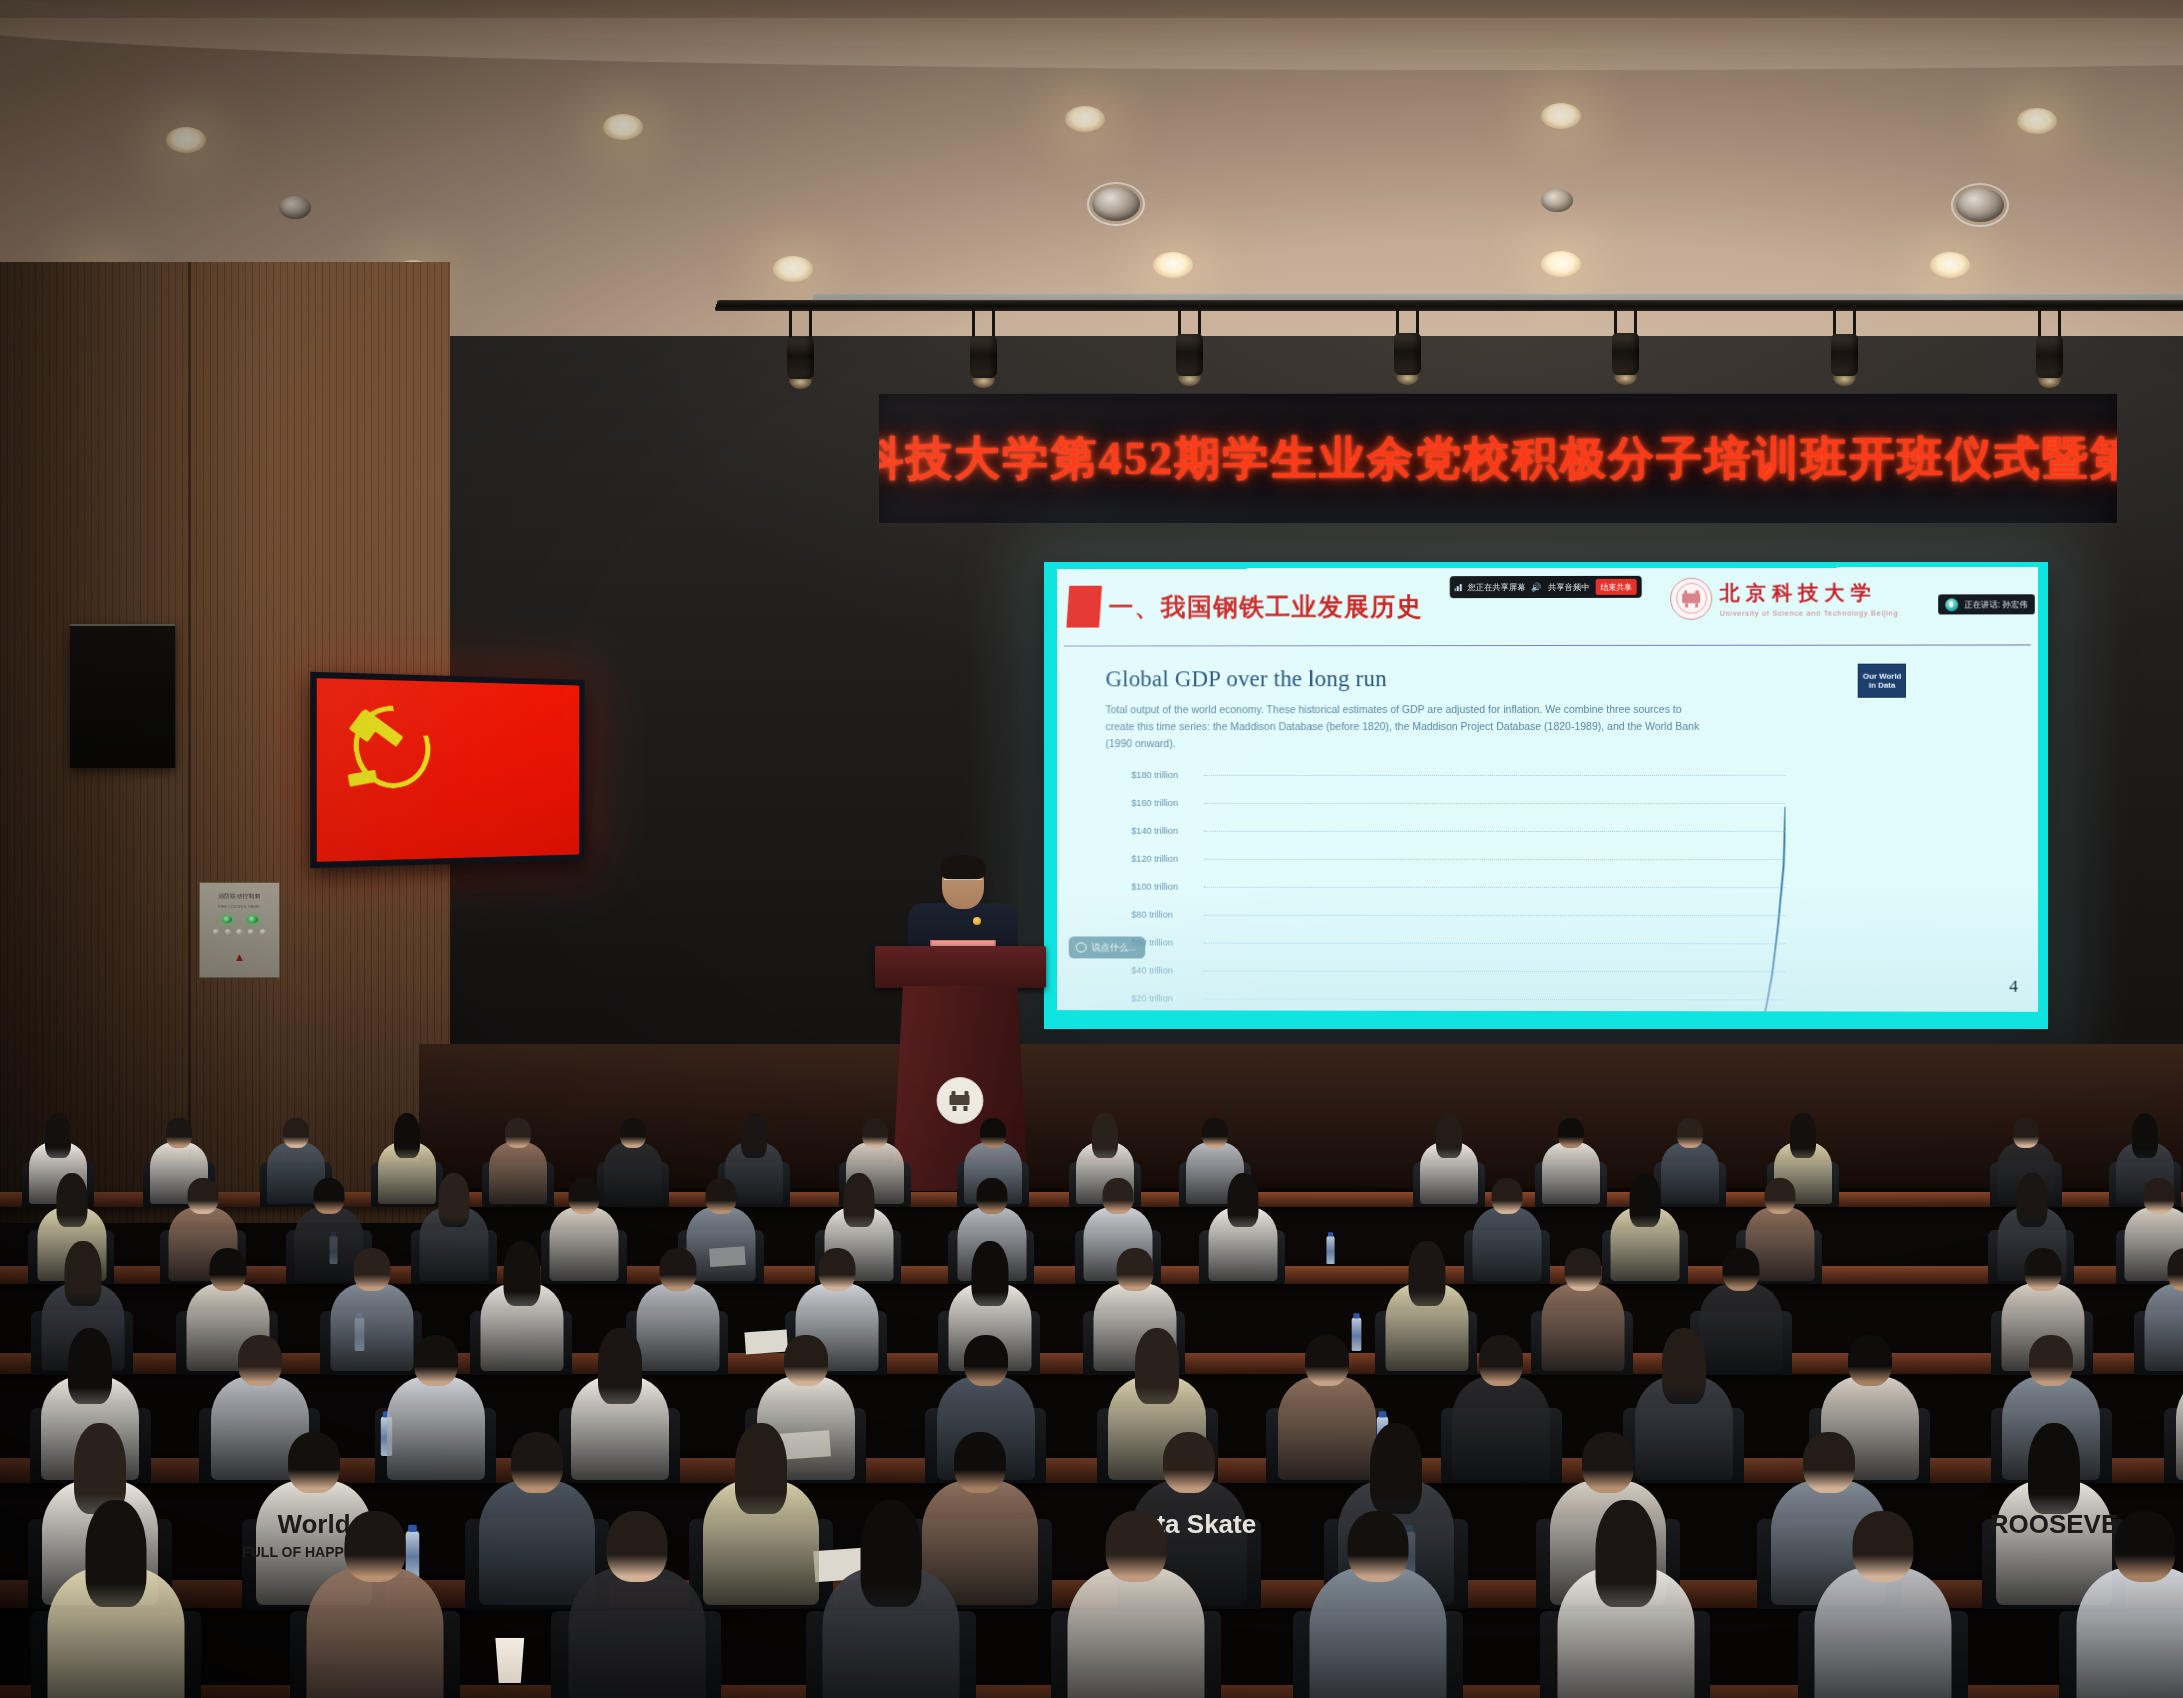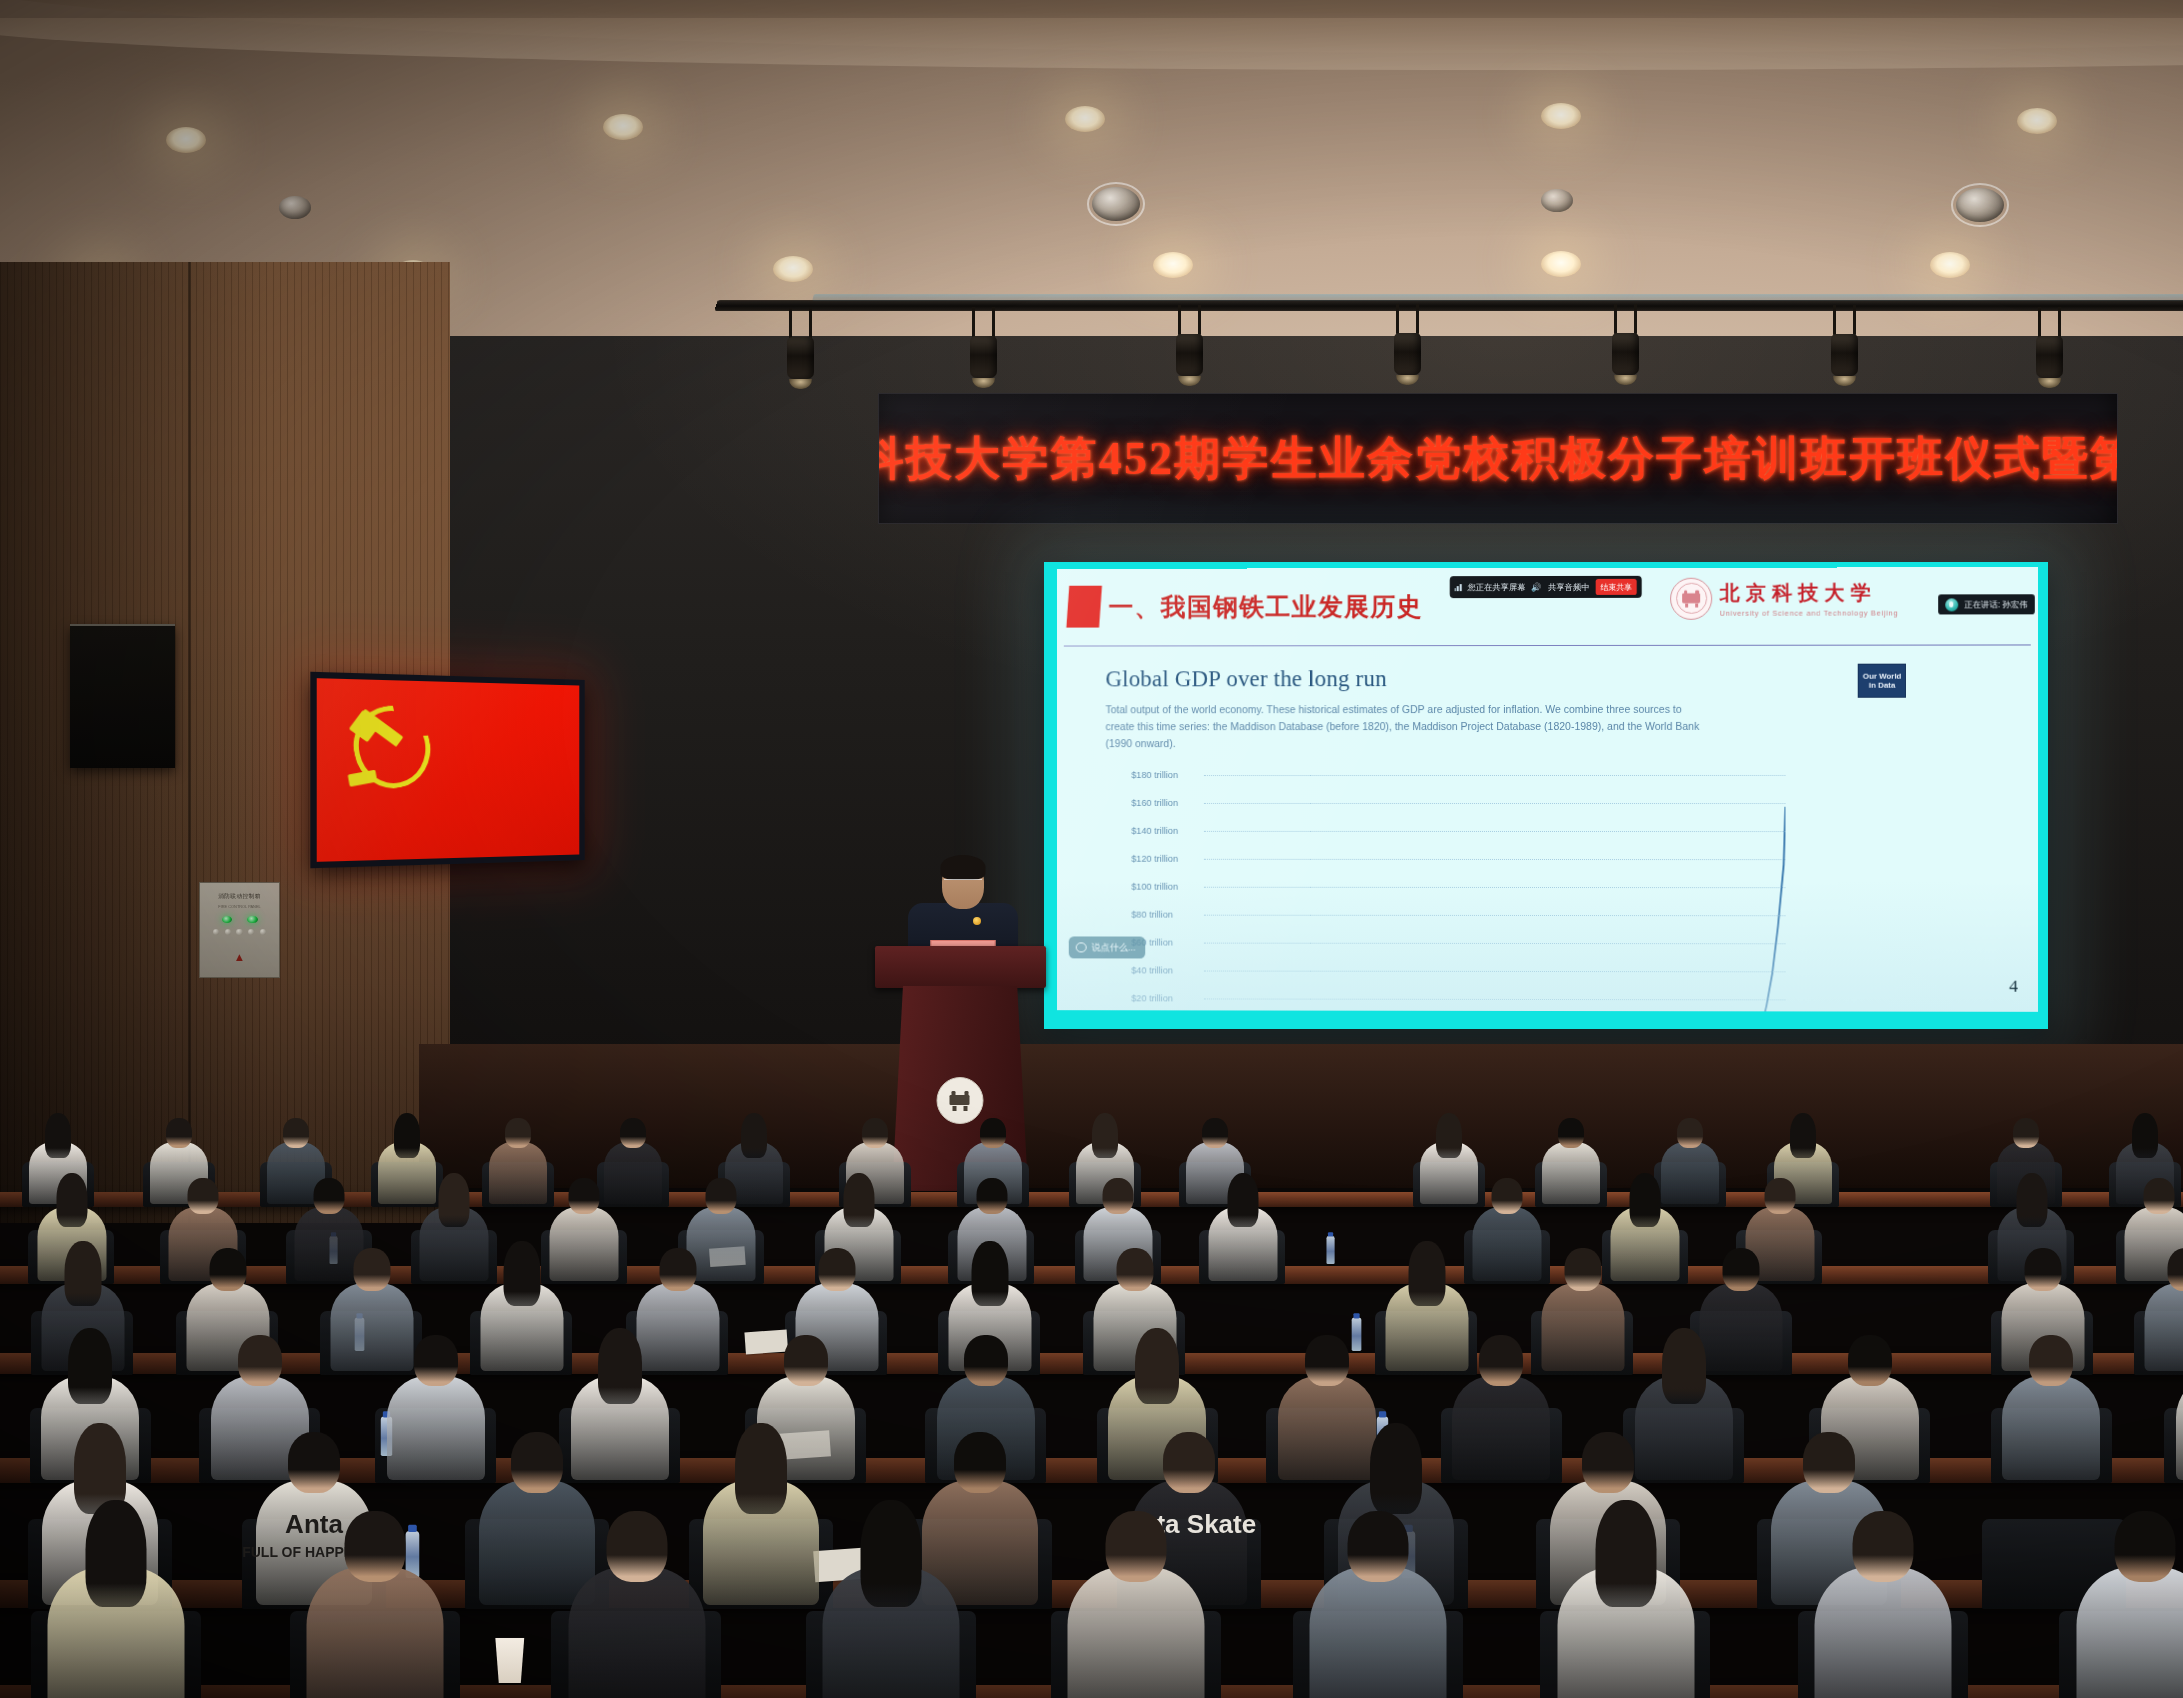--- a/index.html
+++ b/index.html
@@ -953,21 +953,21 @@
       <div class="deskrow" style="top: 502px; height: 28px;"></div>
       <div class="chairback" style="left: 28px; width: 144px; height: 90px; bottom: 89px;"></div>
       <div class="person" style="left: 42px; width: 116px; height: 185px; bottom: 93px; z-index: 14;">
         <div class="p-torso" style="width: 116px; height: 125px; bottom: 0px; background: linear-gradient(rgb(239, 234, 226) 0%, rgba(0, 0, 0, 0.35) 130%);"></div>
         <div class="p-head" style="width: 52px; height: 91px; bottom: 91px; background: linear-gradient(rgb(43, 33, 26) 0%, rgb(43, 33, 26) 78%, rgba(0, 0, 0, 0.6) 100%); border-radius: 46% 46% 28% 28%;"></div>
       </div>
       <div class="chairback" style="left: 242px; width: 144px; height: 90px; bottom: 89px;"></div>
       <div class="person" style="left: 256px; width: 116px; height: 185px; bottom: 93px; z-index: 14;">
         <div class="p-torso" style="width: 116px; height: 125px; bottom: 0px; background: linear-gradient(rgb(228, 224, 214) 0%, rgba(0, 0, 0, 0.35) 130%);"></div>
         <div class="p-head" style="width: 52px; height: 61px; bottom: 112px; background: linear-gradient(rgb(19, 16, 14) 0%, rgb(19, 16, 14) 62%, rgb(201, 162, 131) 92%);"></div>
-        <div class="shirt-text" style="font-size: 26px; bottom: 65px;">Anta</div>
+        <div class="shirt-text" style="font-size: 26px; bottom: 65px;">World</div>
         <div class="shirt-text" style="font-size: 14px; bottom: 45px;">FULL OF HAPPINESS</div>
       </div>
       <div class="chairback" style="left: 465px; width: 144px; height: 90px; bottom: 89px;"></div>
       <div class="person" style="left: 479px; width: 116px; height: 185px; bottom: 93px; z-index: 14;">
         <div class="p-torso" style="width: 116px; height: 125px; bottom: 0px; background: linear-gradient(rgb(74, 85, 96) 0%, rgba(0, 0, 0, 0.35) 130%);"></div>
         <div class="p-head" style="width: 52px; height: 61px; bottom: 112px; background: linear-gradient(rgb(27, 22, 19) 0%, rgb(27, 22, 19) 62%, rgb(185, 143, 109) 92%);"></div>
       </div>
       <div class="chairback" style="left: 689px; width: 144px; height: 90px; bottom: 89px;"></div>
       <div class="person" style="left: 703px; width: 116px; height: 185px; bottom: 93px; z-index: 14;">
         <div class="p-torso" style="width: 116px; height: 125px; bottom: 0px; background: linear-gradient(rgb(217, 207, 168) 0%, rgba(0, 0, 0, 0.35) 130%);"></div>
@@ -993,20 +993,25 @@
       <div class="person" style="left: 1550px; width: 116px; height: 185px; bottom: 93px; z-index: 14;">
         <div class="p-torso" style="width: 116px; height: 125px; bottom: 0px; background: linear-gradient(rgb(214, 207, 196) 0%, rgba(0, 0, 0, 0.35) 130%);"></div>
         <div class="p-head" style="width: 52px; height: 61px; bottom: 112px; background: linear-gradient(rgb(27, 22, 19) 0%, rgb(27, 22, 19) 62%, rgb(185, 143, 109) 92%);"></div>
       </div>
       <div class="chairback" style="left: 1757px; width: 144px; height: 90px; bottom: 89px;"></div>
       <div class="person" style="left: 1771px; width: 116px; height: 185px; bottom: 93px; z-index: 14;">
         <div class="p-torso" style="width: 116px; height: 125px; bottom: 0px; background: linear-gradient(rgb(127, 138, 150) 0%, rgba(0, 0, 0, 0.35) 130%);"></div>
         <div class="p-head" style="width: 52px; height: 61px; bottom: 112px; background: linear-gradient(rgb(36, 28, 22) 0%, rgb(36, 28, 22) 62%, rgb(212, 178, 148) 92%);"></div>
       </div>
       <div class="chairback" style="left: 1982px; width: 144px; height: 90px; bottom: 89px;"></div>
+      <div class="person" style="left: 1996px; width: 116px; height: 185px; bottom: 93px; z-index: 14;">
+        <div class="p-torso" style="width: 116px; height: 125px; bottom: 0px; background: linear-gradient(rgb(232, 228, 220) 0%, rgba(0, 0, 0, 0.35) 130%);"></div>
+        <div class="p-head" style="width: 52px; height: 91px; bottom: 91px; background: linear-gradient(rgb(15, 13, 11) 0%, rgb(15, 13, 11) 78%, rgba(0, 0, 0, 0.6) 100%); border-radius: 46% 46% 28% 28%;"></div>
+        <div class="shirt-text" style="font-size: 26px; bottom: 65px;">ROOSEVE</div>
+      </div>
       <div class="bottle" style="left: 407px; bottom: 120px; transform: scale(1.24); transform-origin: center bottom; z-index: 13;"></div>
       <div class="bottle" style="left: 1403px; bottom: 120px; transform: scale(1.24); transform-origin: center bottom; z-index: 13;"></div>
       <div class="paper" style="left: 821px; bottom: 119px; transform: scale(1.24) rotate(-4deg); transform-origin: center bottom; z-index: 13;"></div>
       <div class="deskrow" style="top: 607px; height: 31px;"></div>
       <div class="chairback" style="left: 31px; width: 170px; height: 106px; bottom: -19px;"></div>
       <div class="person" style="left: 47px; width: 137px; height: 218px; bottom: -15.7px; z-index: 15;">
         <div class="p-torso" style="width: 137px; height: 147px; bottom: 0px; background: linear-gradient(rgb(217, 207, 168) 0%, rgba(0, 0, 0, 0.35) 130%);"></div>
         <div class="p-head" style="width: 61px; height: 107px; bottom: 107px; background: linear-gradient(rgb(19, 16, 14) 0%, rgb(19, 16, 14) 78%, rgba(0, 0, 0, 0.6) 100%); border-radius: 46% 46% 28% 28%;"></div>
       </div>
       <div class="chairback" style="left: 290px; width: 170px; height: 106px; bottom: -19px;"></div>

